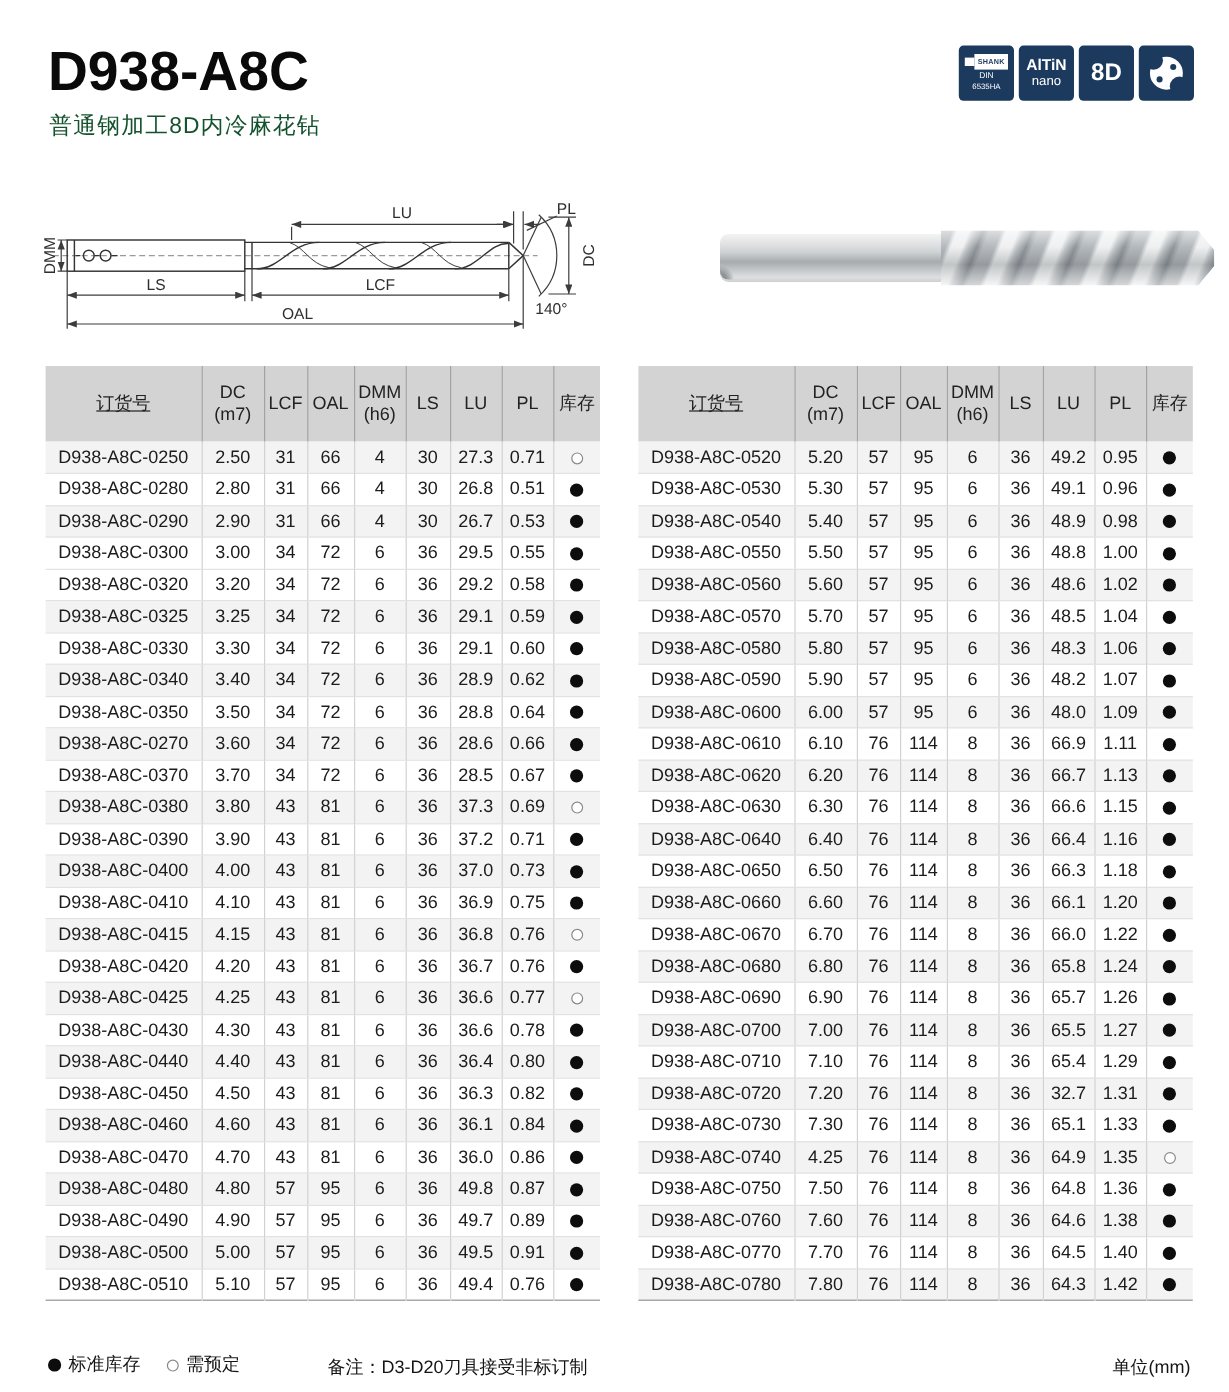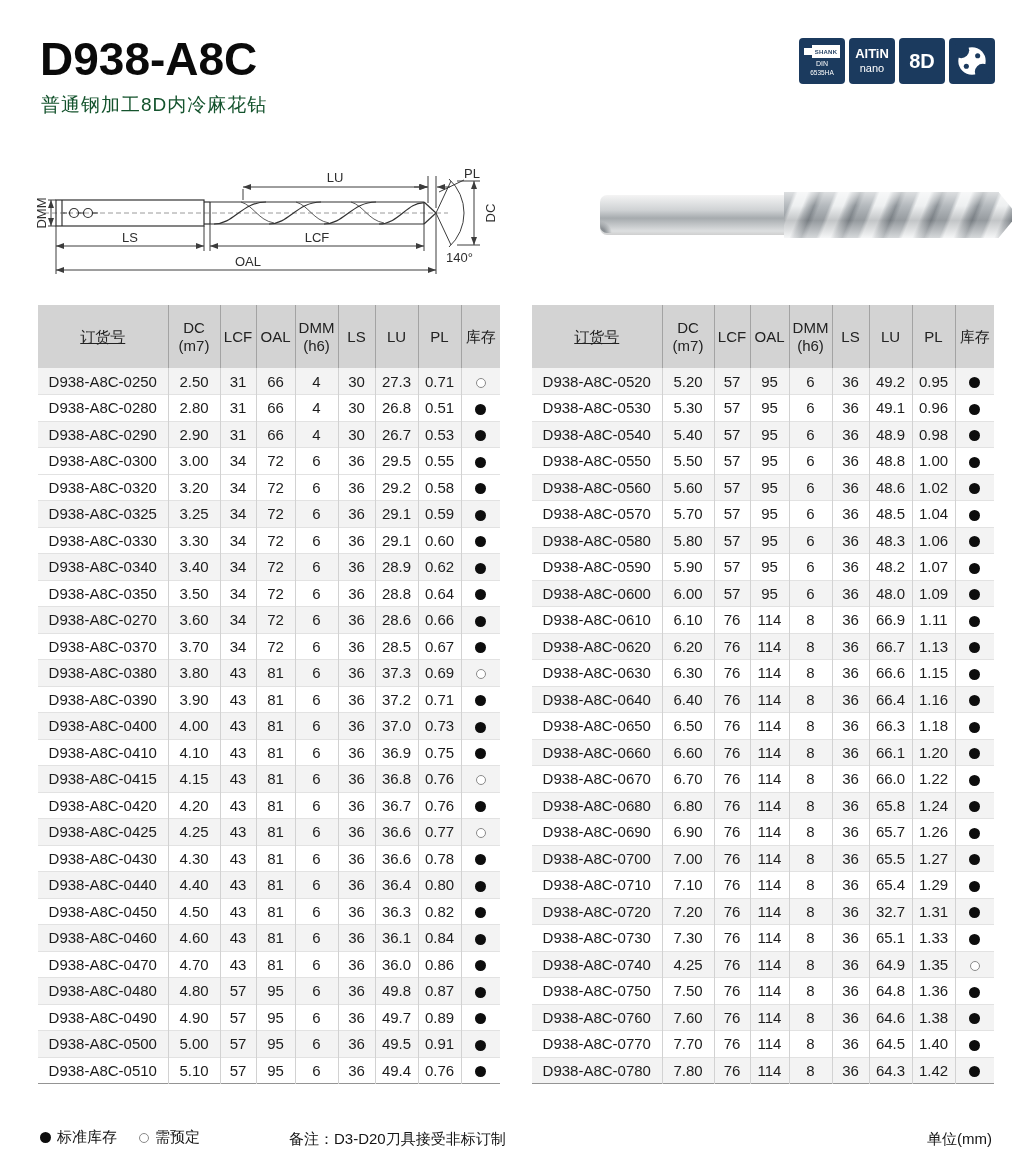--- a/index.html
+++ b/index.html
@@ -58,21 +58,21 @@
   .th-l1, .th-l2 { display:block; }
 
   .dot { display:inline-block; vertical-align:middle; border-radius:50%; }
   .dot-filled { width:11px; height:11px; background:#0d0d0d; }
   .dot-open { width:10px; height:10px; background:#fff; border:1.3px solid #8a8a8a; }
 
   
   .footer { position:absolute; left:0; top:1128px; width:1024px; height:24px; font-size:15px; color:#141414; }
   .legend { position:absolute; left:40px; top:0; display:flex; align-items:flex-start; gap:22px; }
   .legend-item { display:flex; align-items:center; gap:6px; }
-  .note { position:absolute; left:289px; top:2px; }
+  .note { position:absolute; left:273px; top:2px; }
   .unit { position:absolute; right:32px; top:2px; }
 </style>
 </head>
 <body>
 
 <div class="page">
 
   <div class="title">D938-A8C</div>
   <div class="subtitle">普通钢加工8D内冷麻花钻</div>
 

